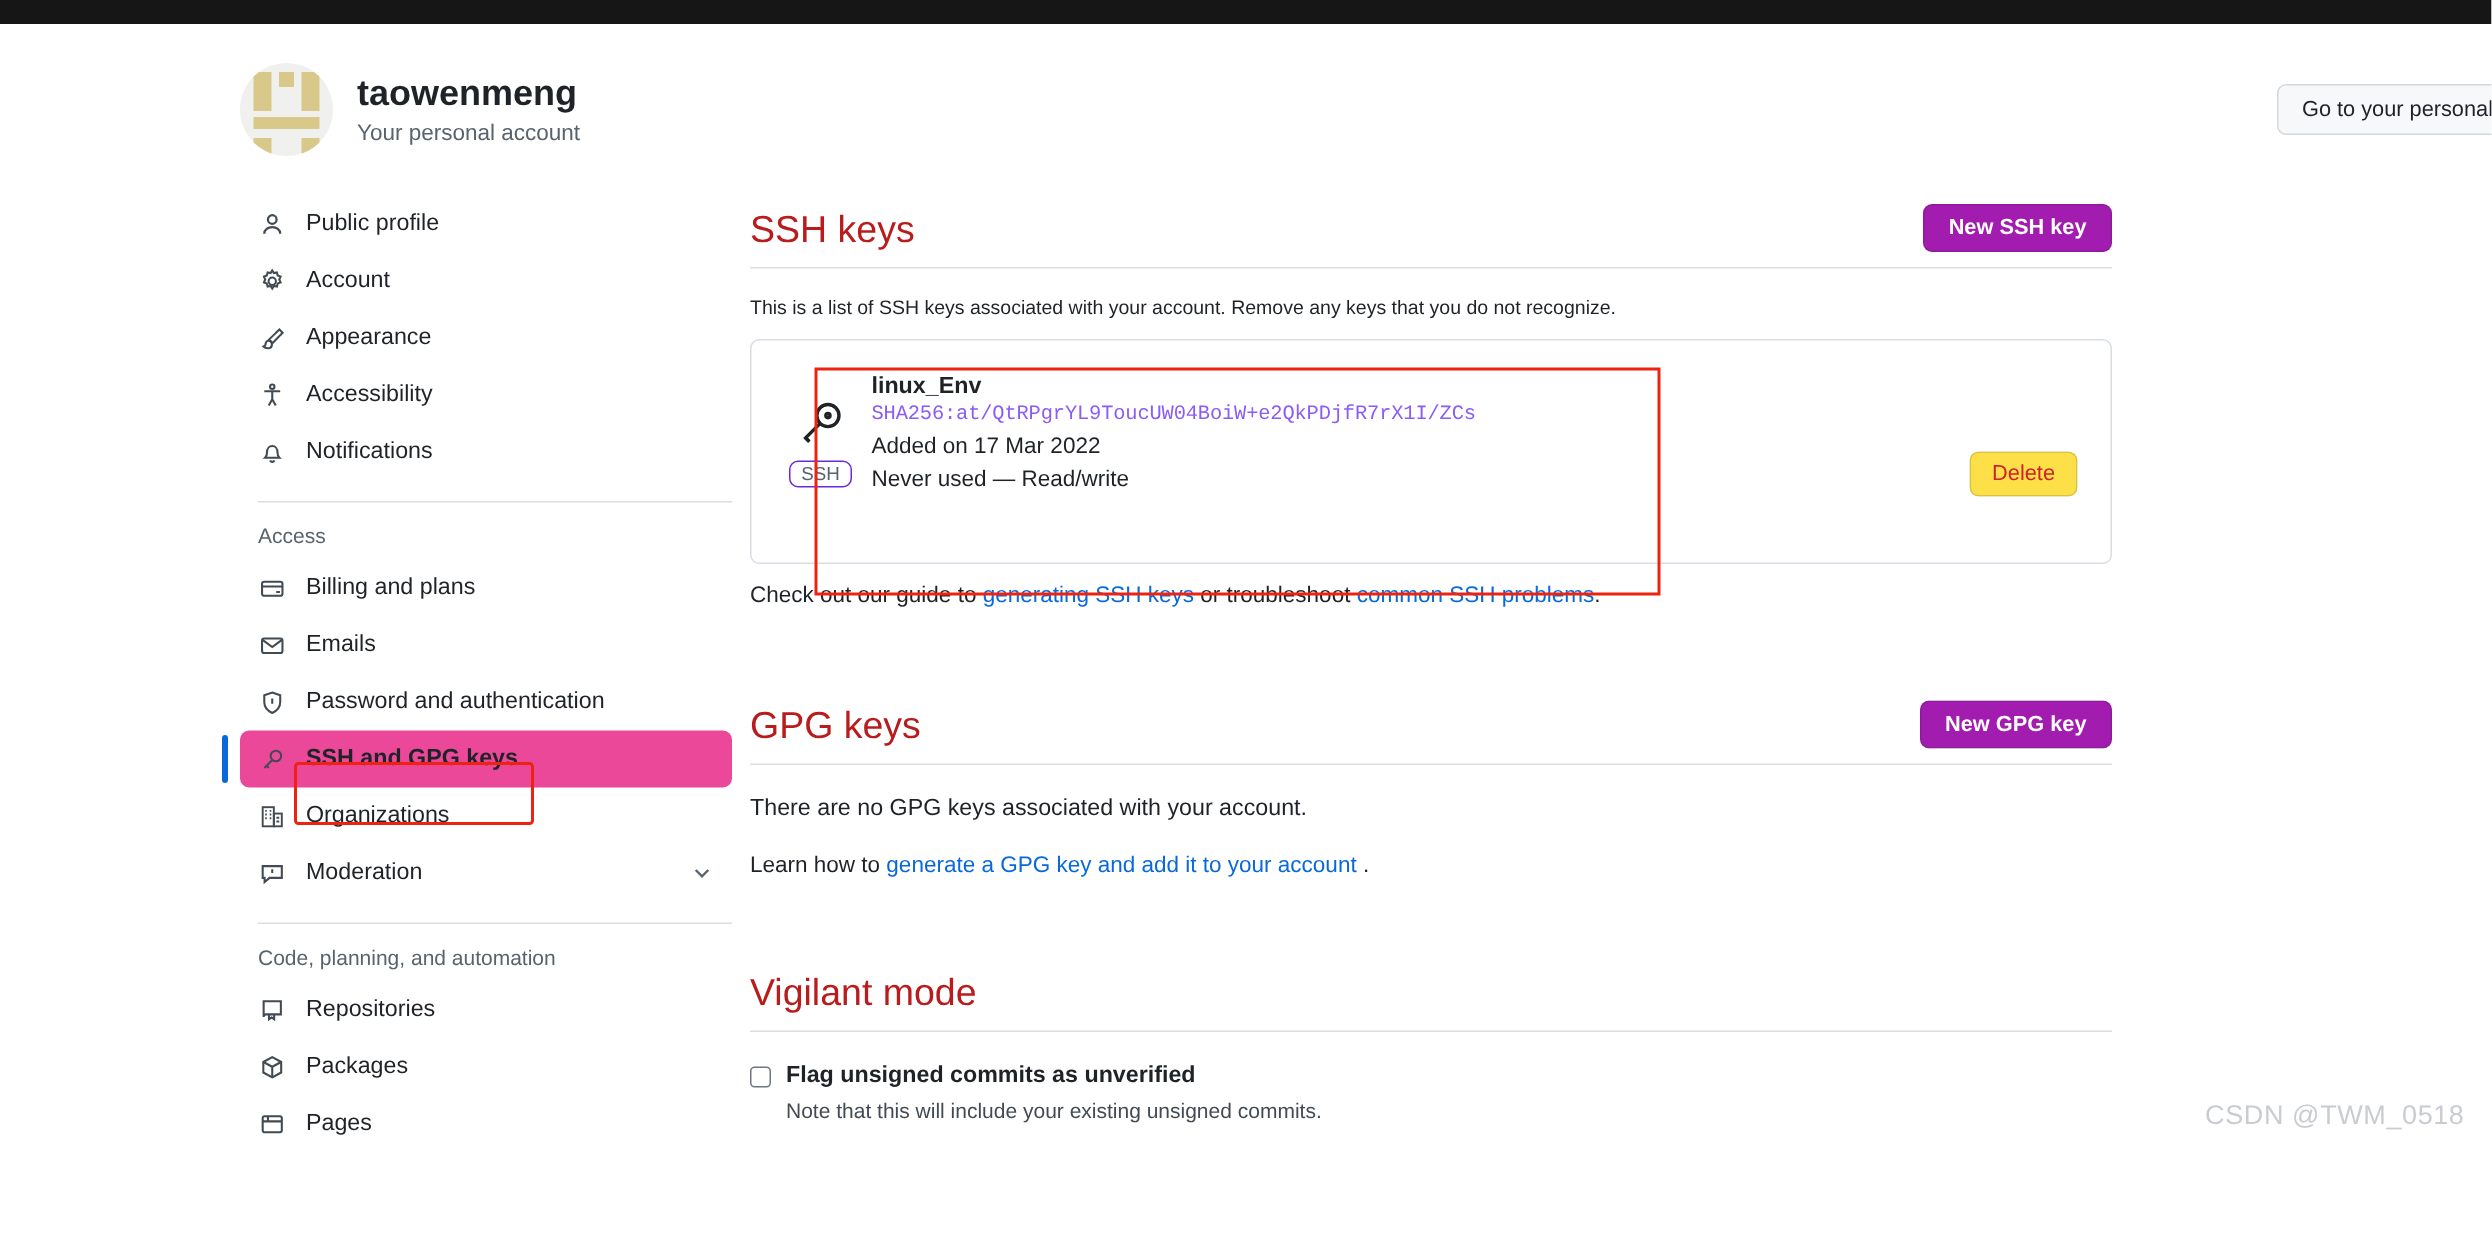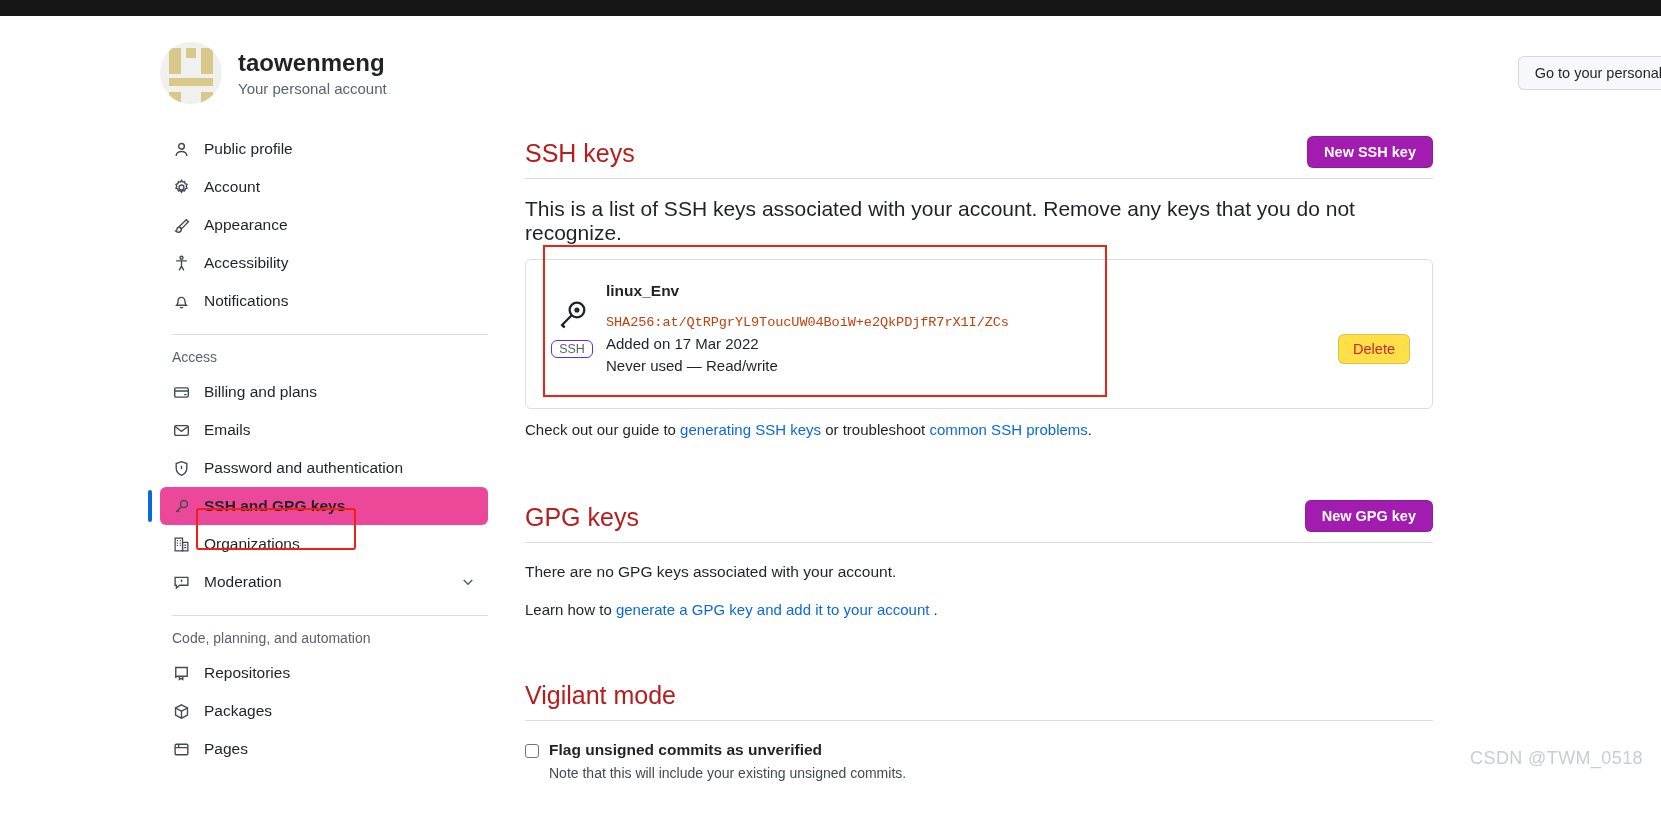--- a/index.html
+++ b/index.html
@@ -4,21 +4,21 @@
 <style>
   * { box-sizing: border-box; margin: 0; padding: 0; }
   html, body {
     width: 1661px; height: 834px;
     background: #ffffff;
     font-family: "Liberation Sans", sans-serif;
     color: #1f2328;
     overflow: hidden;
   }
   .topbar { height: 16px; background: #161616; width: 100%; }
-  .page { display: flex; position: relative; gap: 25px; }
+  .page { display: flex; position: relative; }
 
   
   .sidebar { width: 500px; padding-left: 160px; padding-top: 26px; flex: none; }
   .acct { display: flex; align-items: center; gap: 16px; margin-bottom: 26px; }
   .avatar {
     width: 62px; height: 62px; border-radius: 50%;
     background: #f0f0ef; position: relative; overflow: hidden; flex: none;
   }
   .avatar i { position: absolute; background: #d8c98a; display: block; }
   .av1 { left: 9px;  top: 6px;  width: 12px; height: 26px; }
@@ -61,34 +61,34 @@
   .main { flex: 1; padding-top: 120px; padding-right: 40px; position: relative; }
   .inner { width: 908px; }
   .sec-head { display: flex; align-items: flex-end; justify-content: space-between; }
   h2.sec-title { font-size: 25px; font-weight: 400; line-height: 1.2; color: #b91c1c; }
   .btn-green {
     background: #a21caf; color: #fff; border: 1px solid rgba(27,31,36,.15);
     font-size: 14.5px; font-weight: 600; padding: 7px 16px; border-radius: 6px;
     cursor: pointer; font-family: inherit; white-space: nowrap;
   }
   .rule { height: 1px; background: #d8dee4; margin-top: 10px; }
-  .sec-desc { font-size: 21px; color: #1f2328; margin-top: 18px; }
+  .sec-desc { font-size: 13px; color: #1f2328; margin-top: 18px; }
 
   .keycard { border: 1px solid #d8dee4; border-radius: 6px; margin-top: 14px;
              display: flex; align-items: flex-start; padding: 16px 16px 16px 18px;
              min-height: 150px; }
   .key-ico { width: 56px; flex: none; display: flex; flex-direction: column;
              align-items: center; gap: 8px; padding-top: 22px; color: #1f2328; }
   .key-ico svg { width: 34px; height: 34px; display: block; }
   .badge-ssh { font-size: 12.5px; color: #59636e; border: 1px solid #6d28d9;
                border-radius: 6px; padding: 1px 7px; }
   .key-body { flex: 1; padding-left: 6px; padding-top: 6px; }
   .key-title { font-size: 15.5px; font-weight: 700; color: #1f2328; }
   .key-fp { font-family: "Liberation Mono", monospace; font-size: 13.6px;
-            color: #c2410c; margin-top: 15px; letter-spacing: -.1px; }
+            color: #8b5cf6; margin-top: 2px; letter-spacing: -.1px; }
   .key-meta { font-size: 15px; color: #1f2328; margin-top: 5px; }
   .btn-delete {
     background: #fde047; color: #cf222e; border: 1px solid rgba(27,31,36,.15);
     font-size: 14.5px; padding: 6px 14px; border-radius: 6px; cursor: pointer;
     font-family: inherit; margin-top: 58px; margin-right: 6px;
   }
   
   .annot-key {
     position: absolute; left: 543px; top: 229px;
     width: 564px; height: 152px;

